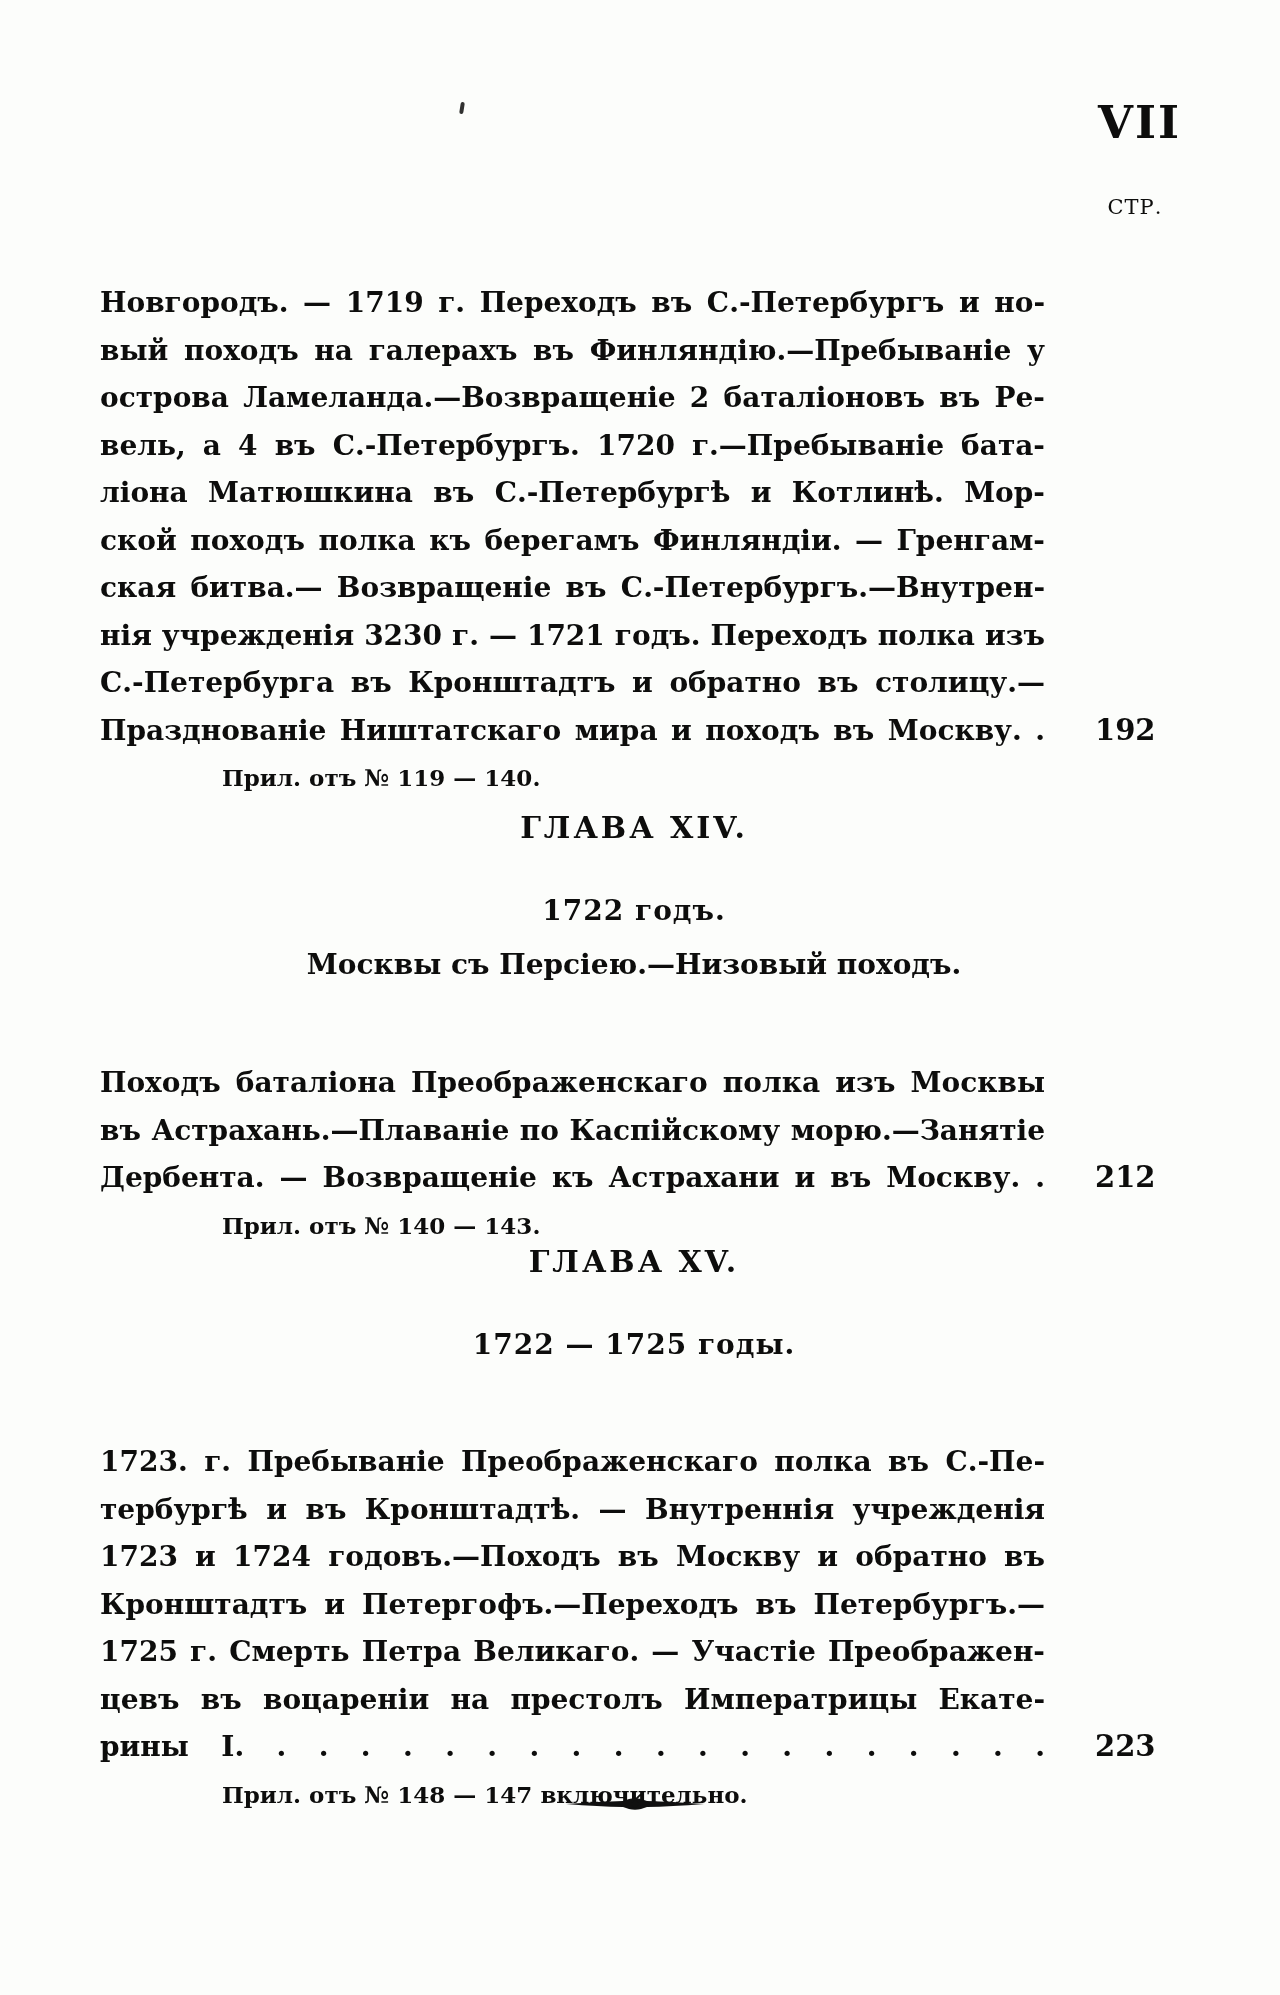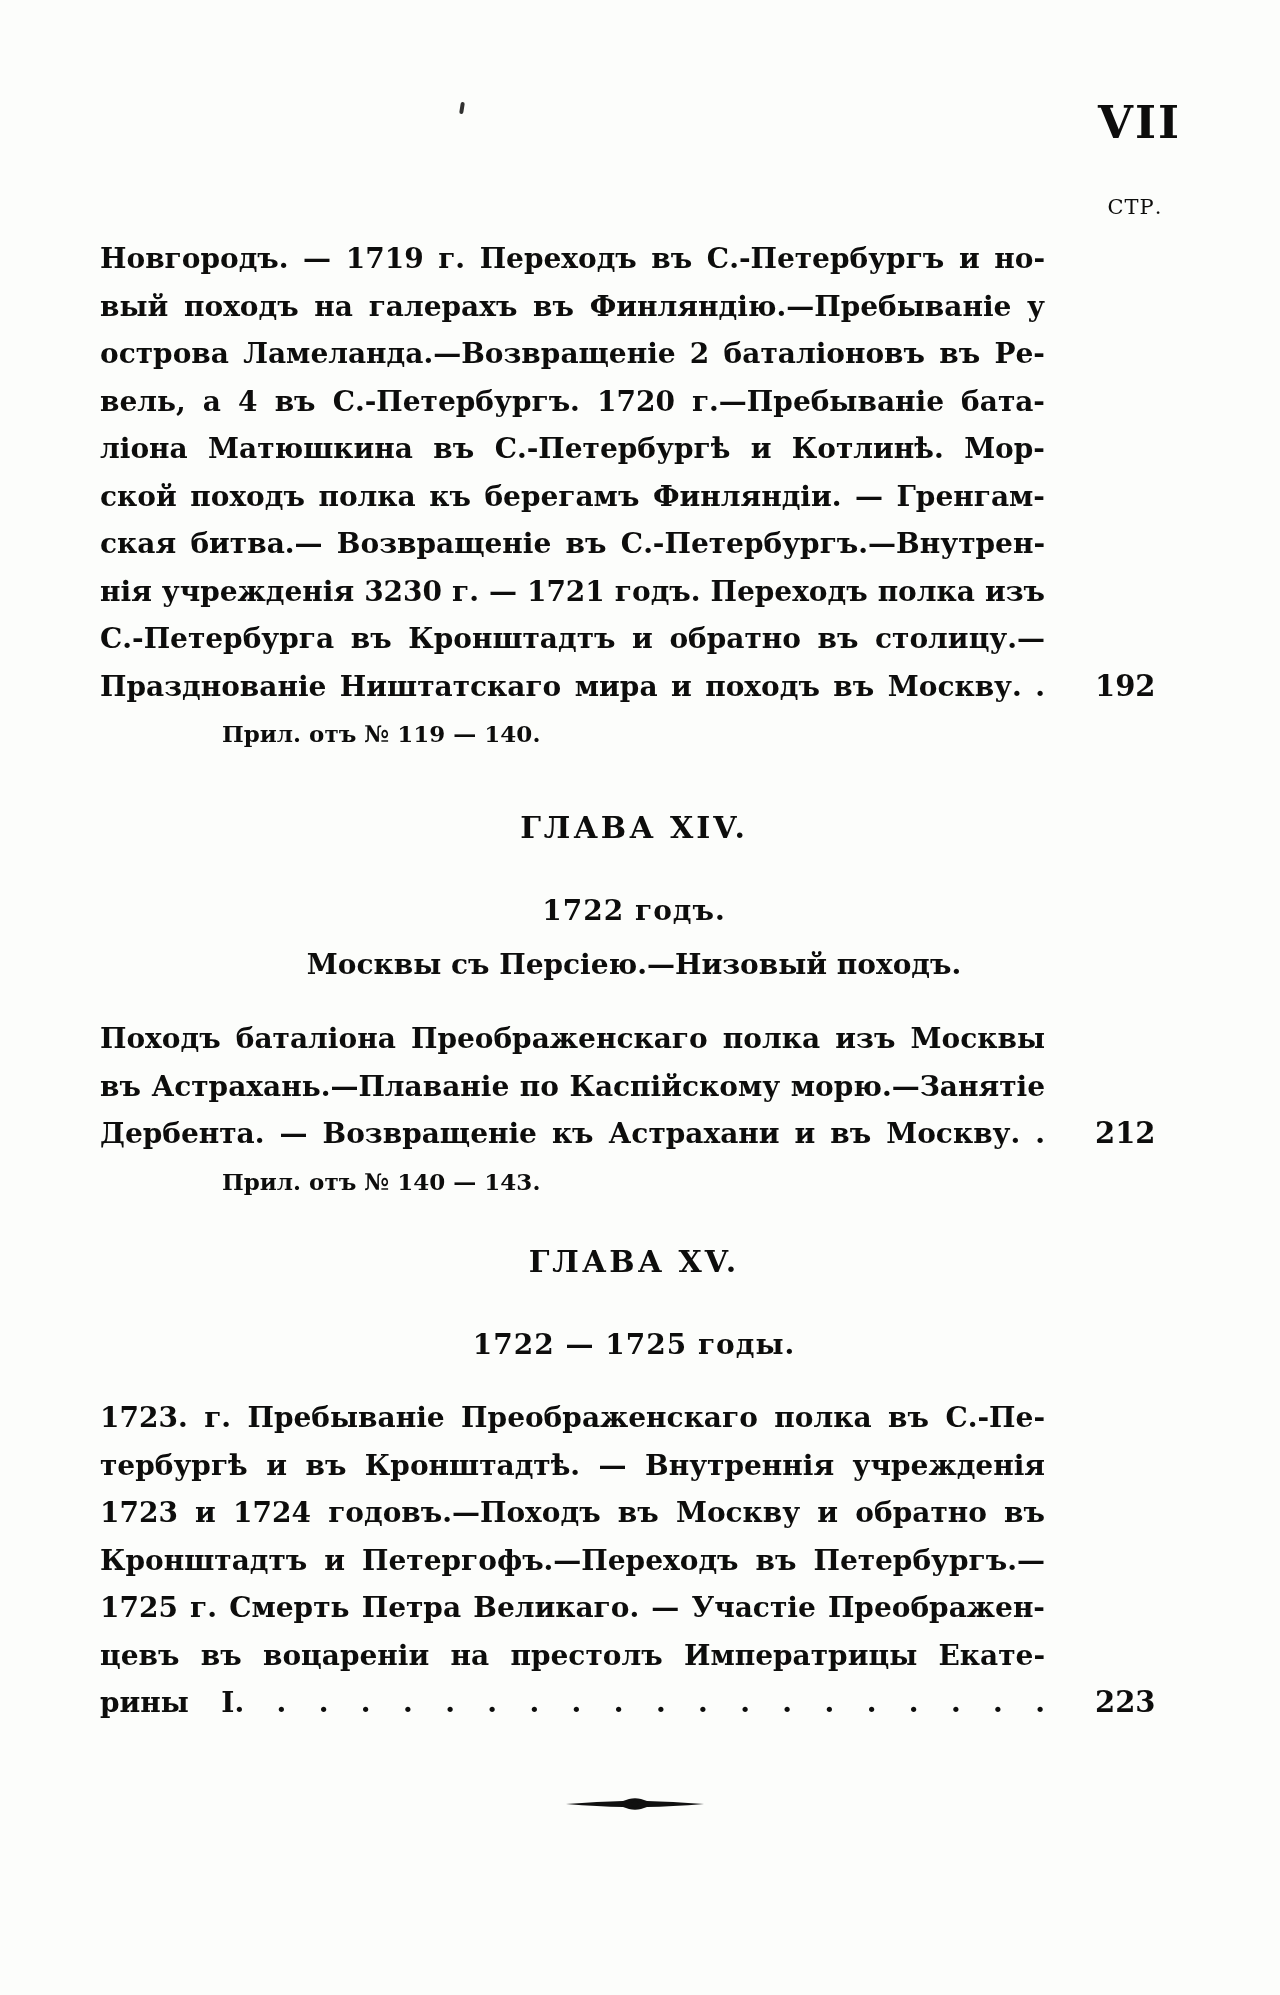--- a/index.html
+++ b/index.html
@@ -21,21 +21,21 @@
     font-size:21px; font-weight:normal; letter-spacing:1px; text-align:center;
     text-transform:uppercase;
   }
   .speck {
     position:absolute; left:460px; top:102px; width:4px; height:12px;
     background:var(--ink); border-radius:2px; transform:rotate(9deg); opacity:.85;
   }
 
   .para {
     position:absolute; left:100px; width:945px;
-    font-size:28px; font-weight:bold;
+    font-size:28px; font-weight:bold;margin-top:44px;
   }
   .para .line {
     height:47.5px; line-height:47.5px;
     text-align:justify; text-align-last:justify;
   }
   .para .line.last { position:relative; }
   .pagenum {
     position:absolute; top:0; right:-124px; width:74px;
     text-align:right; font-size:29px; font-weight:bold;
   }
@@ -103,20 +103,21 @@
     <div class="line">1723. г. Пребываніе Преображенскаго полка въ С.-Пе-</div>
     <div class="line">тербургѣ и въ Кронштадтѣ. — Внутреннія учрежденія</div>
     <div class="line">1723 и 1724 годовъ.—Походъ въ Москву и обратно въ</div>
     <div class="line">Кронштадтъ и Петергофъ.—Переходъ въ Петербургъ.—</div>
     <div class="line">1725 г. Смерть Петра Великаго. — Участіе Преображен-</div>
     <div class="line">цевъ въ воцареніи на престолъ Императрицы Екате-</div>
     <div class="line last">
       <span>рины&nbsp;I. . . . . . . . . . . . . . . . . . . .</span>
       <span class="pagenum">223</span>
     </div>
+    <div class="appendix">Прил. отъ № 148 — 147 включительно.</div>
   </div>
 
   <div class="ornament">
     <svg width="140" height="16" viewBox="0 0 140 16" xmlns="http://www.w3.org/2000/svg">
       <path d="M1 8 Q 34 5.5 58 5 L 64 3 Q 70 1.5 76 3 L 82 5 Q 106 5.5 139 8 Q 106 10.5 82 11 L 76 13 Q 70 14.5 64 13 L 58 11 Q 34 10.5 1 8 Z" fill="#101010"></path>
       <circle cx="70" cy="8" r="3.2" fill="#101010"></circle>
     </svg>
   </div>
 
 </div>

